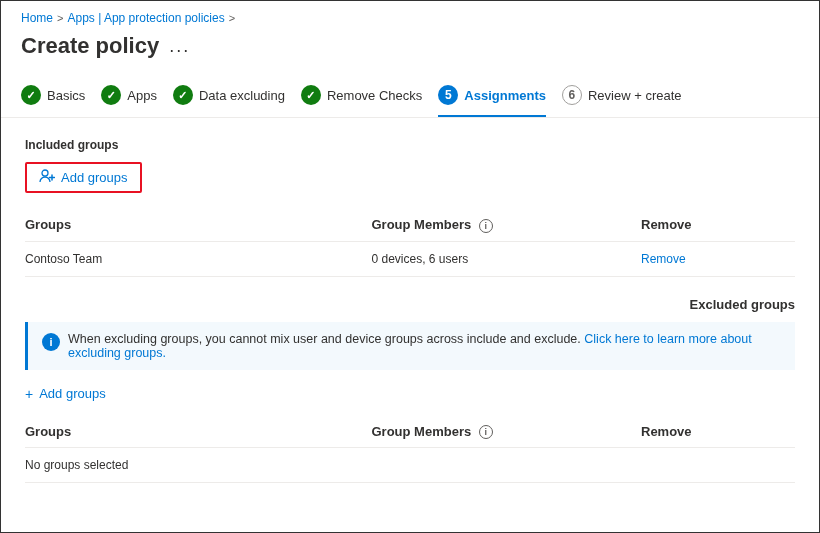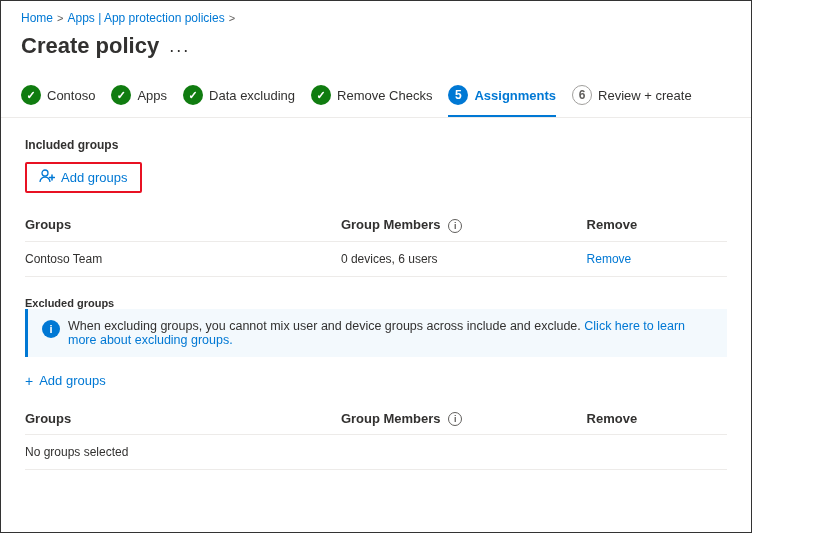--- a/index.html
+++ b/index.html
@@ -4,21 +4,21 @@
   <style>
     * { box-sizing: border-box; margin: 0; padding: 0; }
     body {
       font-family: 'Segoe UI', Arial, sans-serif;
       font-size: 13px;
       background: #fff;
       color: #323130;
     }
     .outer-border {
       border: 1.5px solid #333;
-      width: 752px;
+      width: 820px;
       min-height: 533px;
       background: #fff;
       position: relative;
     }
     
     .breadcrumb {
       padding: 10px 20px 4px 20px;
       font-size: 12px;
       color: #0078d4;
       display: flex;
@@ -177,23 +177,25 @@
       border-radius: 50%;
       font-size: 9px;
       font-weight: 700;
       color: #605e5c;
       margin-left: 4px;
       vertical-align: middle;
       cursor: default;
     }
     
     .excluded-label {
-      font-size: 11px;
-      font-weight: 600;
-      color: #323130;
+      font-size: 13px;
+      font-weight: 600;
+      color: #323130;
+      margin-bottom: 10px;
+      text-align: right;
     }
     
     .info-box {
       background: #f3f9fd;
       border-left: 3px solid #0078d4;
       padding: 10px 14px;
       font-size: 12.5px;
       color: #323130;
       margin-bottom: 16px;
       display: flex;
@@ -253,21 +255,21 @@
 
   <div class="page-title-row">
     <span class="page-title">Create policy</span>
     <span class="dots-btn">...</span>
   </div>
 
   <div class="steps-bar">
 
     <div class="step">
       <span class="step-icon check">✓</span>
-      <span>Contoso</span>
+      <span>Basics</span>
     </div>
 
     <div class="step">
       <span class="step-icon check">✓</span>
       <span>Apps</span>
     </div>
 
     <div class="step">
       <span class="step-icon check">✓</span>
       <span>Data excluding</span>

